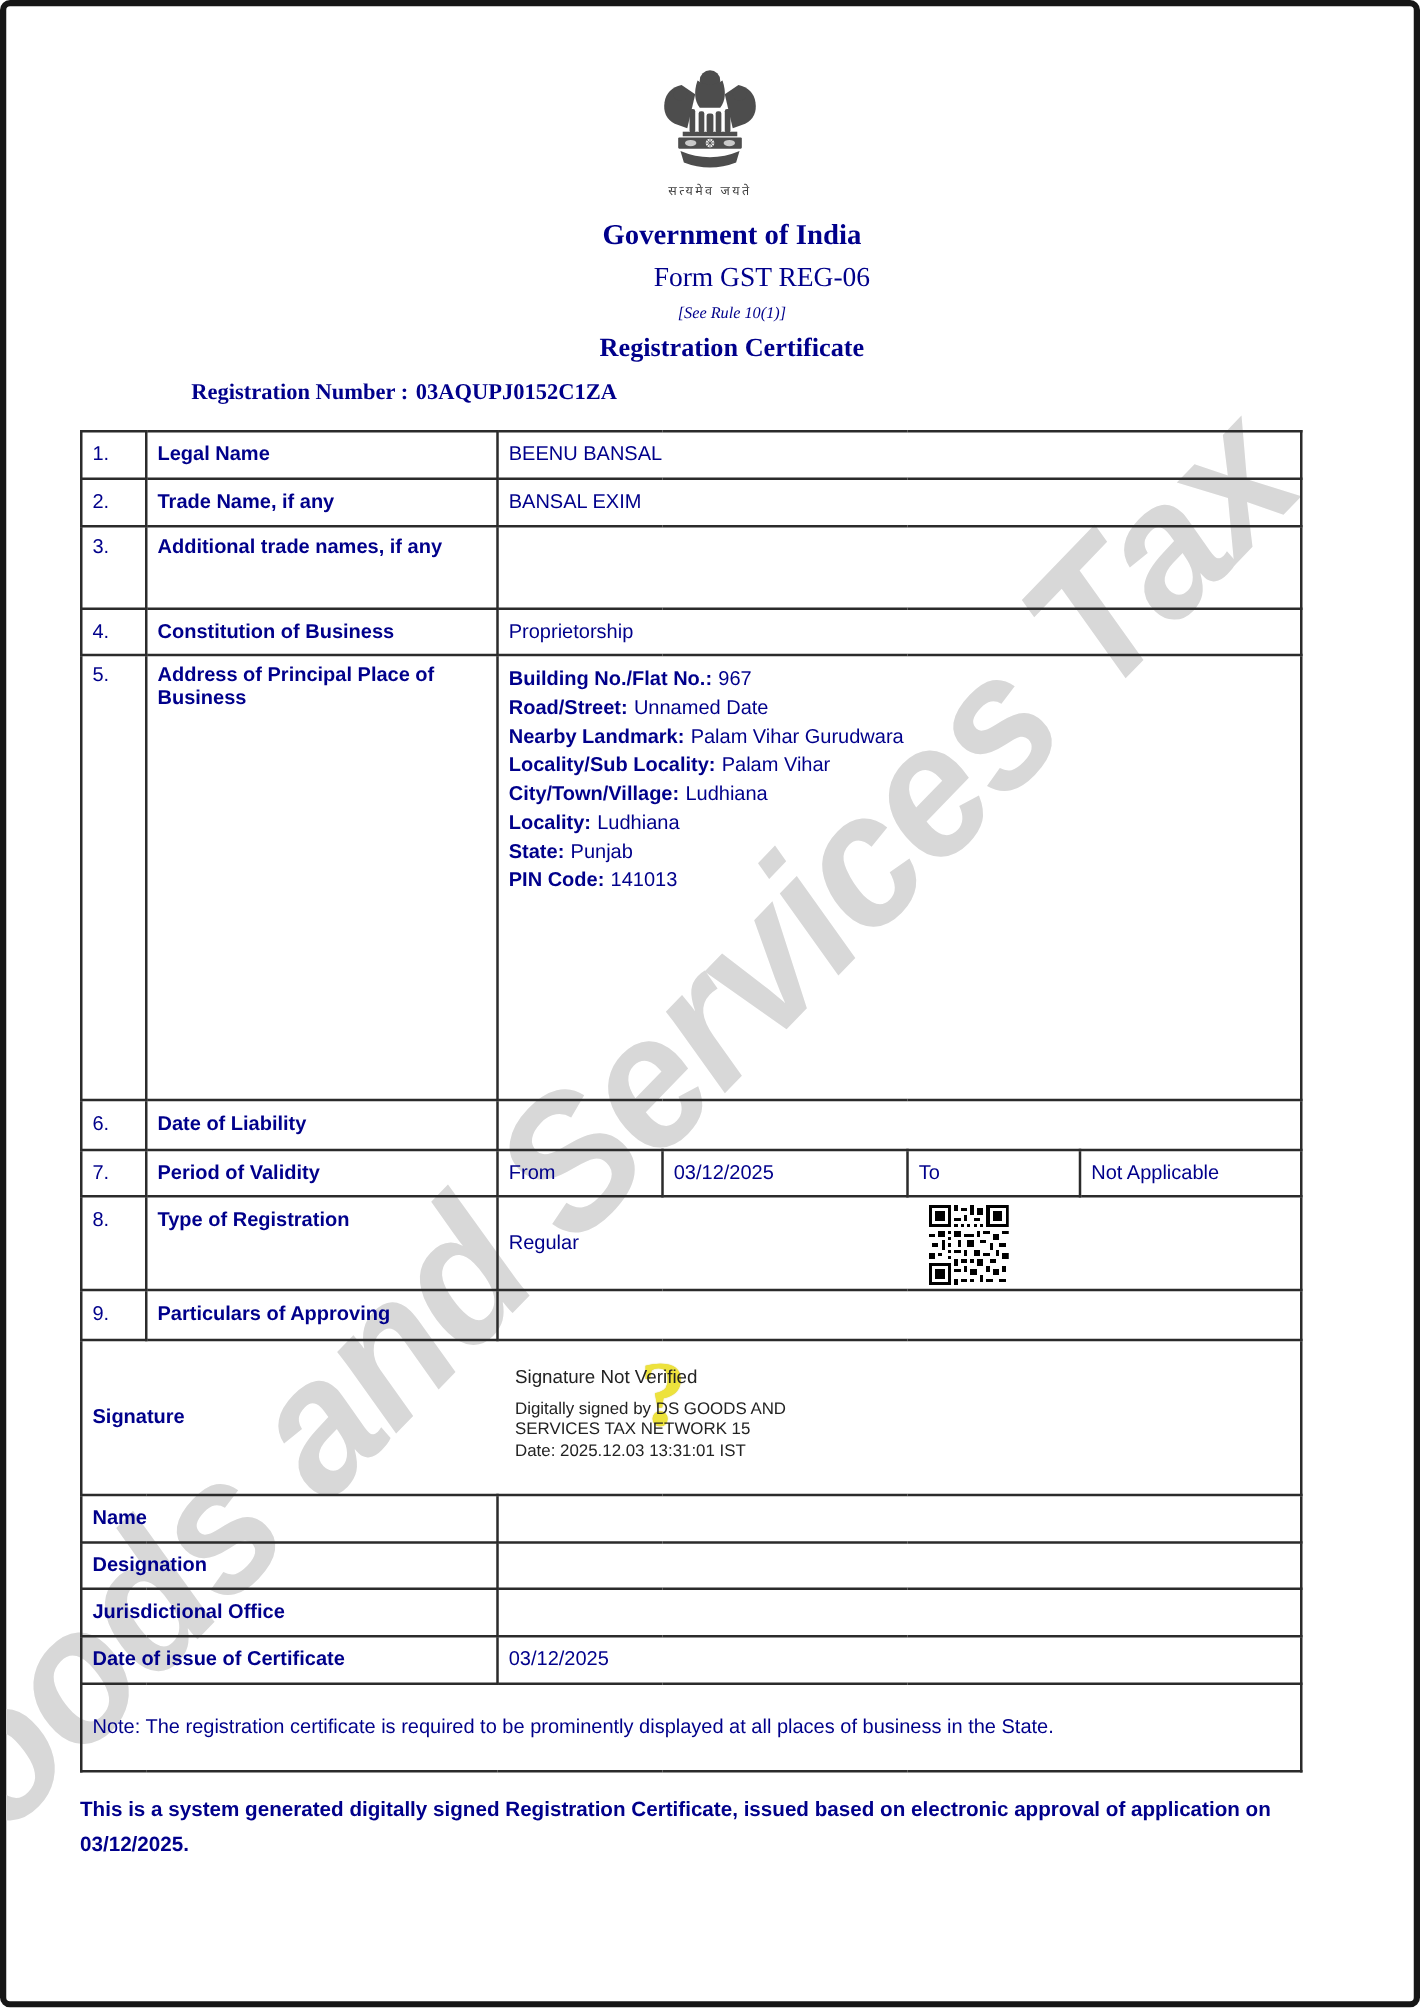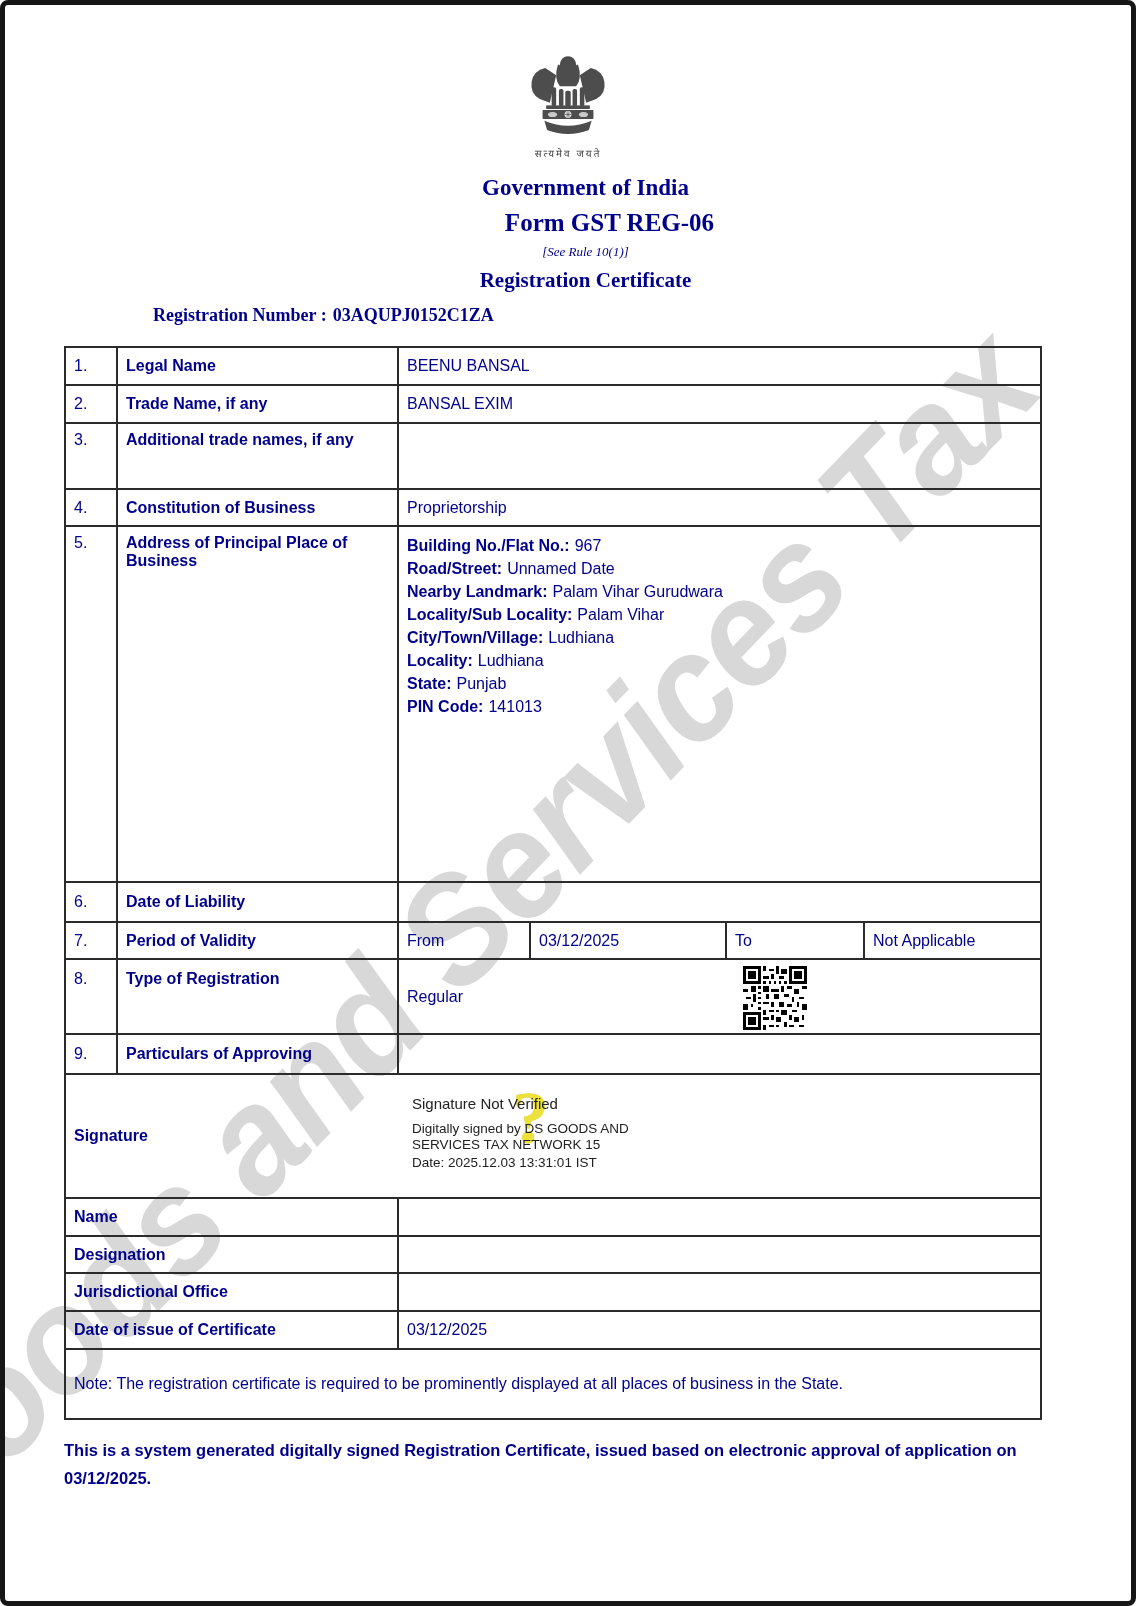--- a/index.html
+++ b/index.html
@@ -30,21 +30,21 @@
   }
   
   .header{position:relative;z-index:1;text-align:center;}
   .emblem-wrap{margin-top:48px;line-height:0;}
   .motto{
     display:block;margin-top:2px;
     font-size:10px;letter-spacing:2px;color:#3d3d3d;line-height:14px;
   }
   .serif{font-family:"Liberation Serif", serif;color:#00008B;padding-left:35px;}
   .t-gov{margin-top:14px;font-size:23px;font-weight:bold;}
-  .t-form{margin-top:8px;font-size:25px;font-weight:bold;margin-left:48px;}
+  .t-form{margin-top:8px;font-size:22px;font-weight:normal;margin-left:48px;}
   .t-rule{margin-top:7px;font-size:13px;font-style:italic;}
   .t-cert{margin-top:8px;font-size:21px;font-weight:bold;}
   .t-regno{
     margin:12px 0 0 113px;text-align:left;
     font-size:18px;font-weight:bold;
   }
   .t-regno span{margin-right:6px;}
   
   table.cert{
     position:relative;z-index:1;

